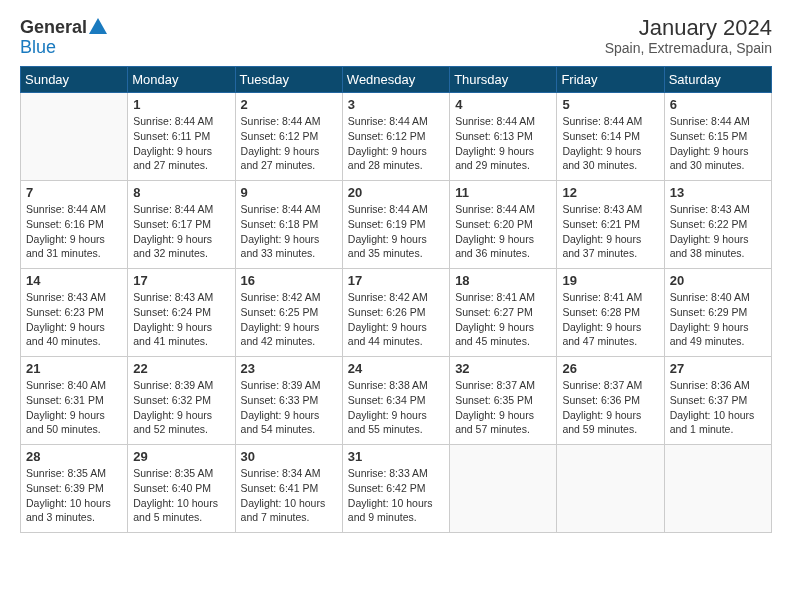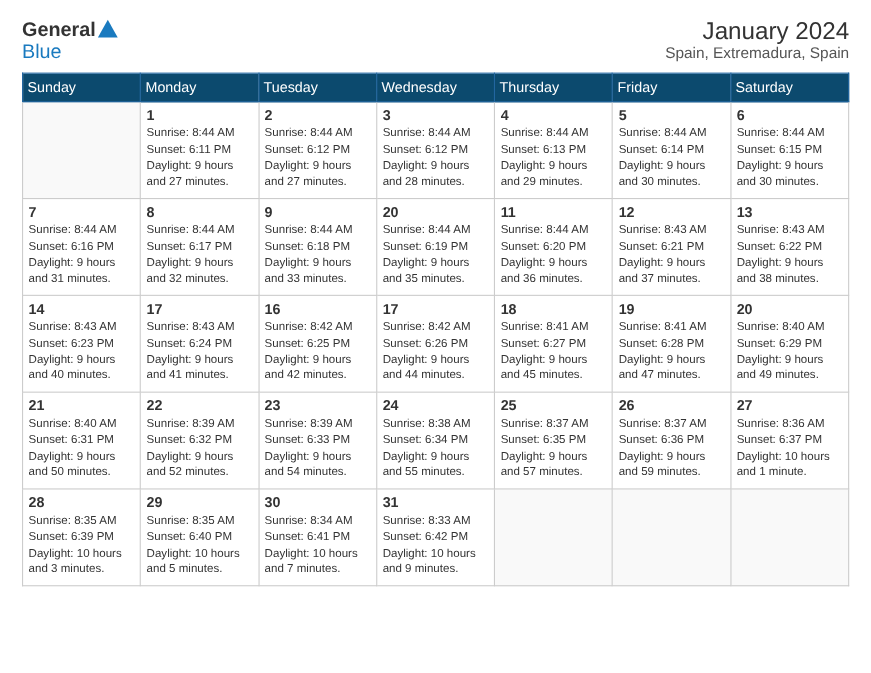--- a/index.html
+++ b/index.html
@@ -281,21 +281,21 @@
 Sunset: 6:33 PM
 Daylight: 9 hours and 54 minutes.</div>
           </td>
           <td>
             <span class="day-number">24</span>
             <div class="day-info" style="white-space: pre-line;">Sunrise: 8:38 AM
 Sunset: 6:34 PM
 Daylight: 9 hours and 55 minutes.</div>
           </td>
           <td>
-            <span class="day-number">25</span>
+            <span class="day-number">32</span>
             <div class="day-info" style="white-space: pre-line;">Sunrise: 8:37 AM
 Sunset: 6:35 PM
 Daylight: 9 hours and 57 minutes.</div>
           </td>
           <td>
             <span class="day-number">26</span>
             <div class="day-info" style="white-space: pre-line;">Sunrise: 8:37 AM
 Sunset: 6:36 PM
 Daylight: 9 hours and 59 minutes.</div>
           </td>

